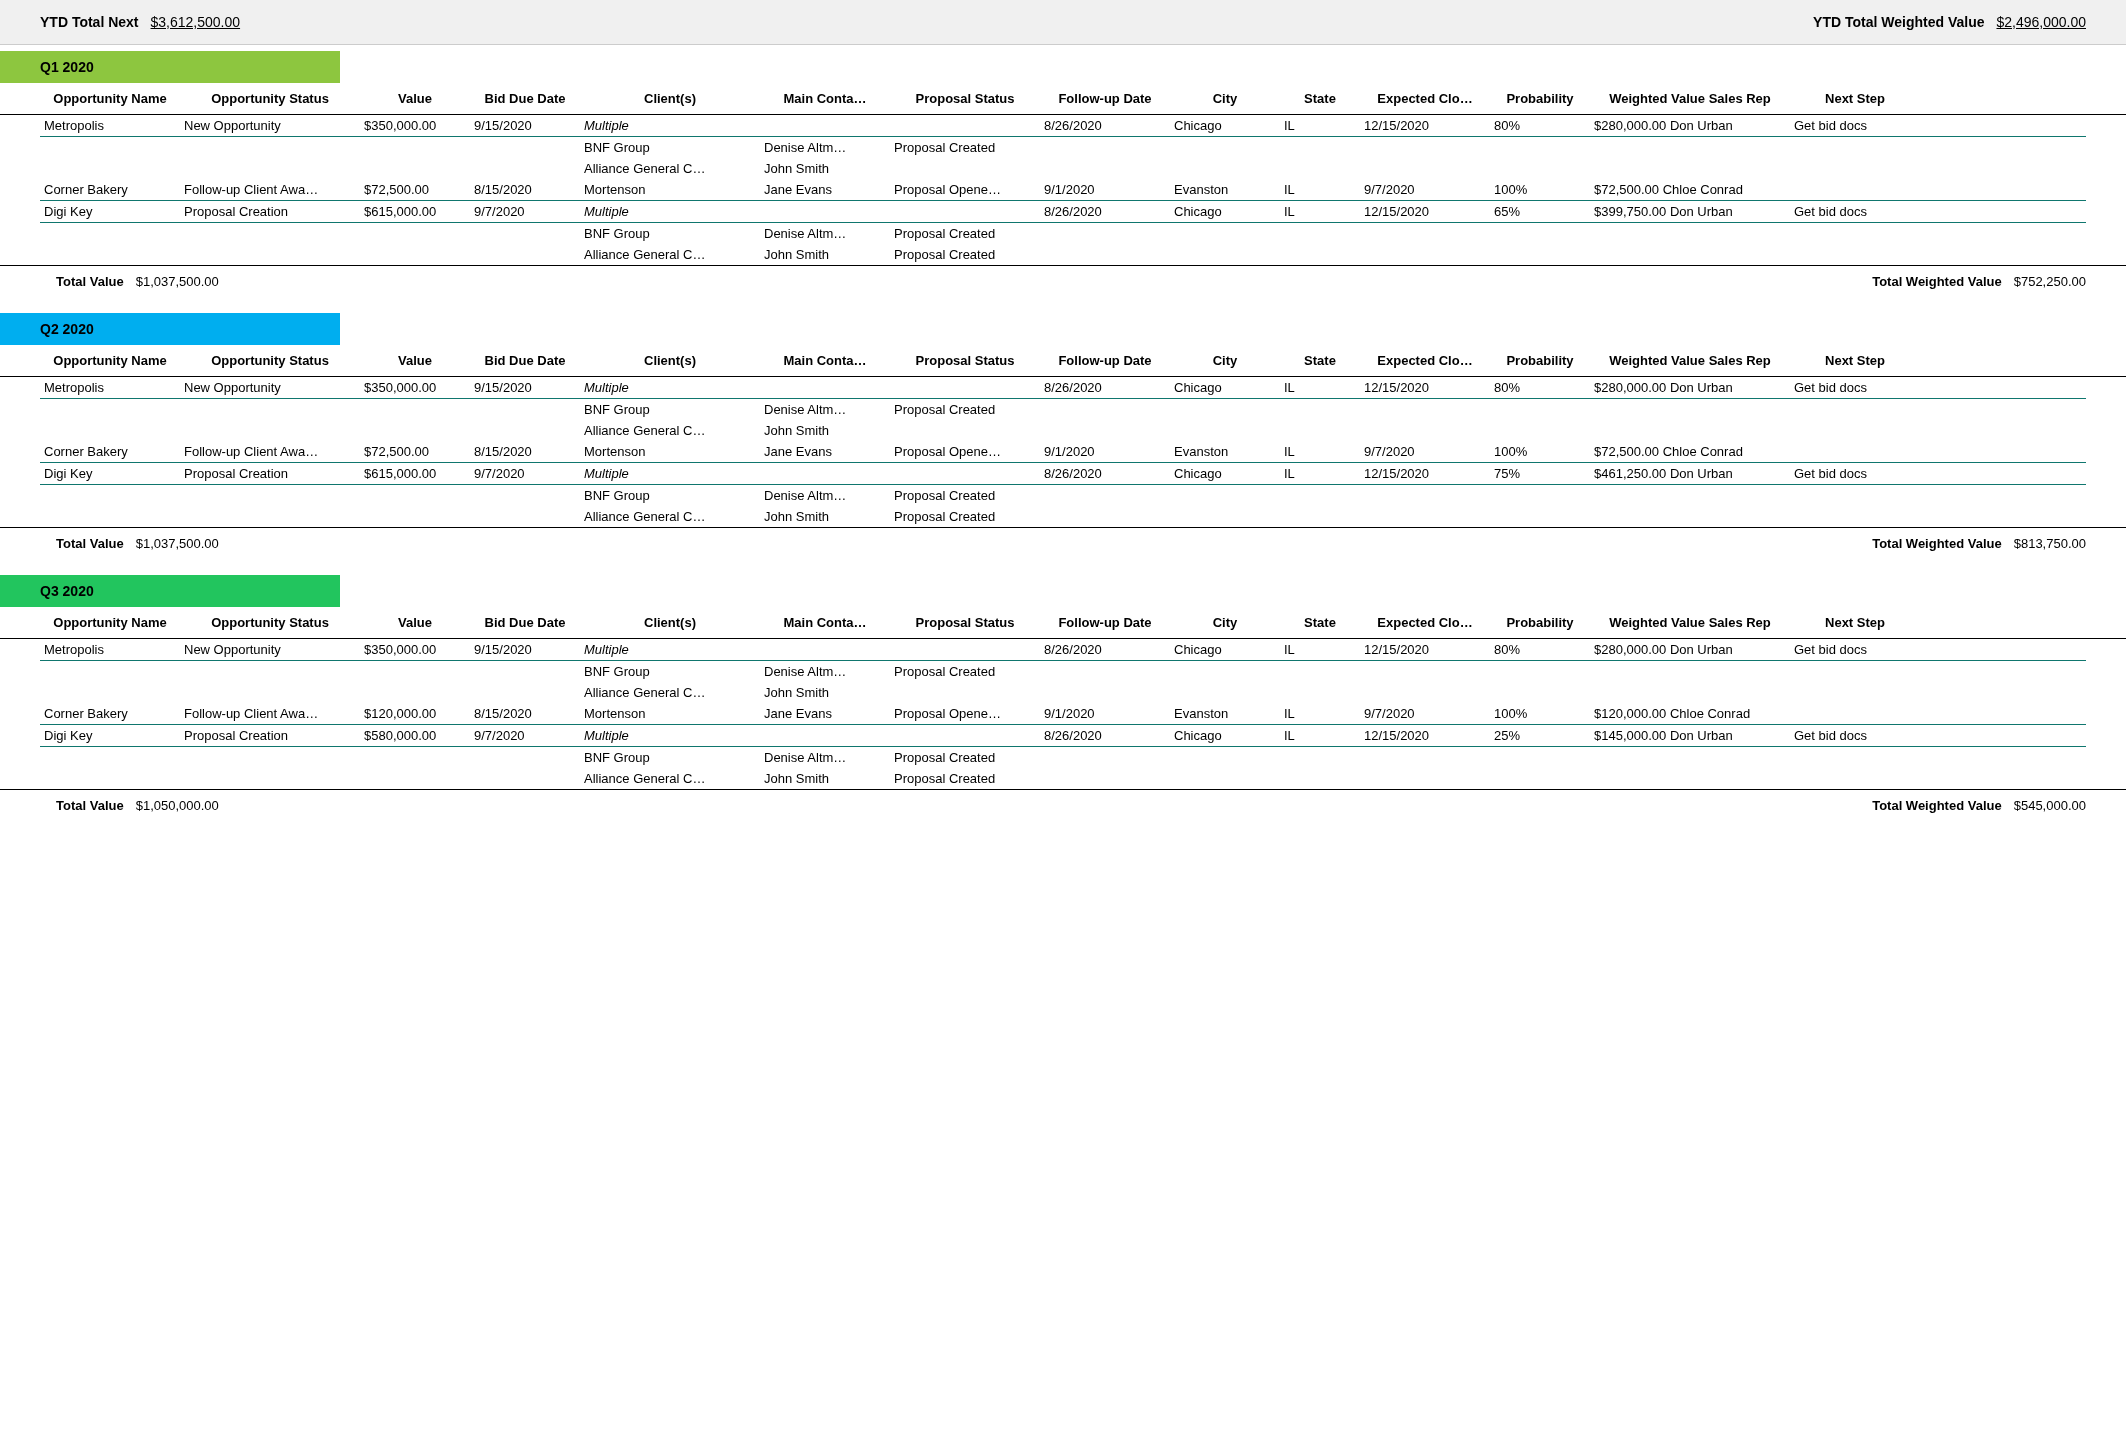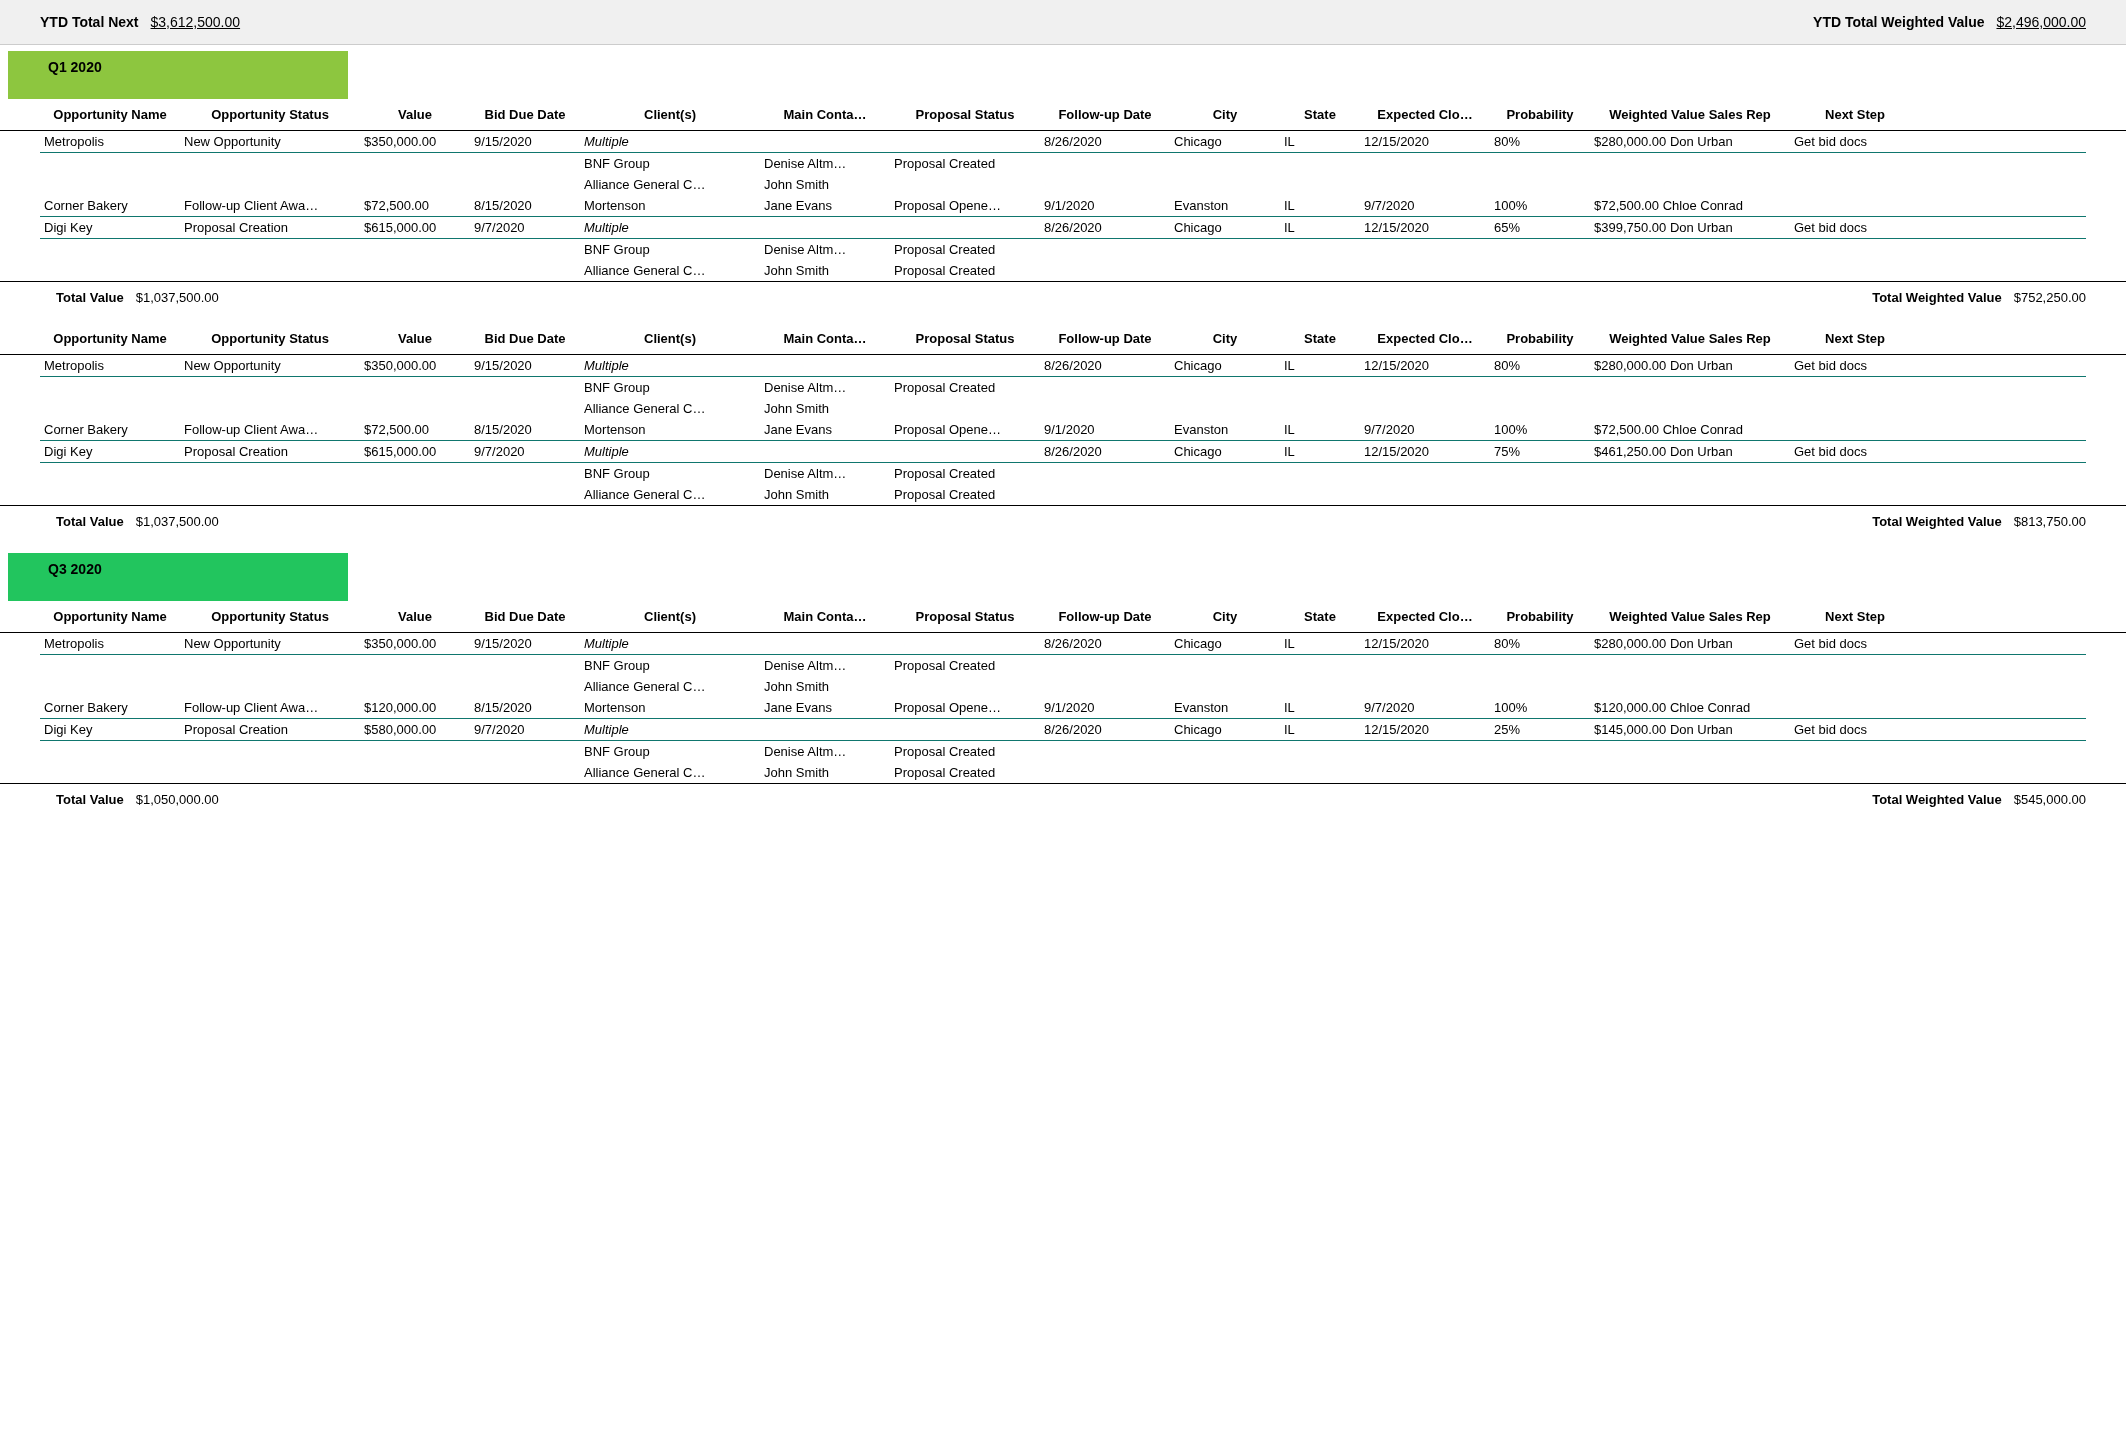--- a/index.html
+++ b/index.html
@@ -42,26 +42,25 @@
     .divider {
       border: none;
       border-top: 1px solid #ccc;
       margin: 0;
     }
     .quarter-header-row {
       padding: 6px 0 0 0;
     }
     .quarter-bar {
       display: inline-block;
-      padding: 8px 60px 24px 40px;
+      padding: 8px 60px 8px 40px;
       font-weight: bold;
       font-size: 14px;
       color: #000;
       min-width: 340px;
-      margin-left: 8px;
     }
     .q1 { background: #8dc63f; }
     .q2 { background: #00aeef; }
     .q3 { background: #22c55e; }
     .col-headers {
       display: grid;
       grid-template-columns: 140px 180px 110px 110px 180px 130px 150px 130px 110px 80px 130px 100px 200px 130px;
       padding: 6px 40px;
       font-weight: bold;
       font-size: 13px;
@@ -265,20 +264,21 @@
         <div class="totals-left">
           <span class="totals-label">Total Value</span>
           <span class="totals-value">$1,037,500.00</span>
         </div>
         <div class="totals-right">
           <span class="totals-label">Total Weighted Value</span>
           <span class="totals-value">$752,250.00</span>
         </div>
       </div>
       <div class="spacer-row"></div>
+      <div class="quarter-header-row"><div class="quarter-bar q2">Q2 2020</div></div>
       <div class="col-headers">
         <span>Opportunity Name</span>
         <span>Opportunity Status</span>
         <span>Value</span>
         <span>Bid Due Date</span>
         <span>Client(s)</span>
         <span>Main Conta…</span>
         <span>Proposal Status</span>
         <span>Follow-up Date</span>
         <span>City</span>

